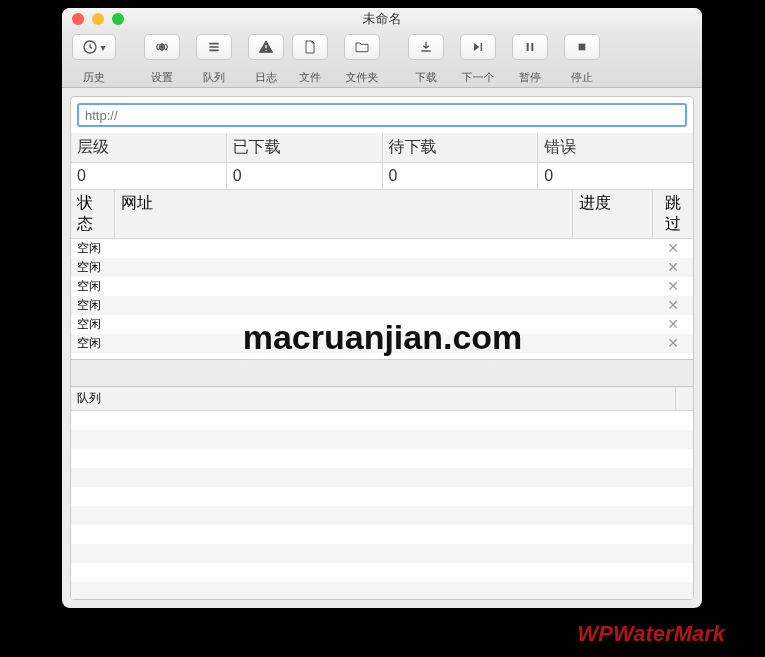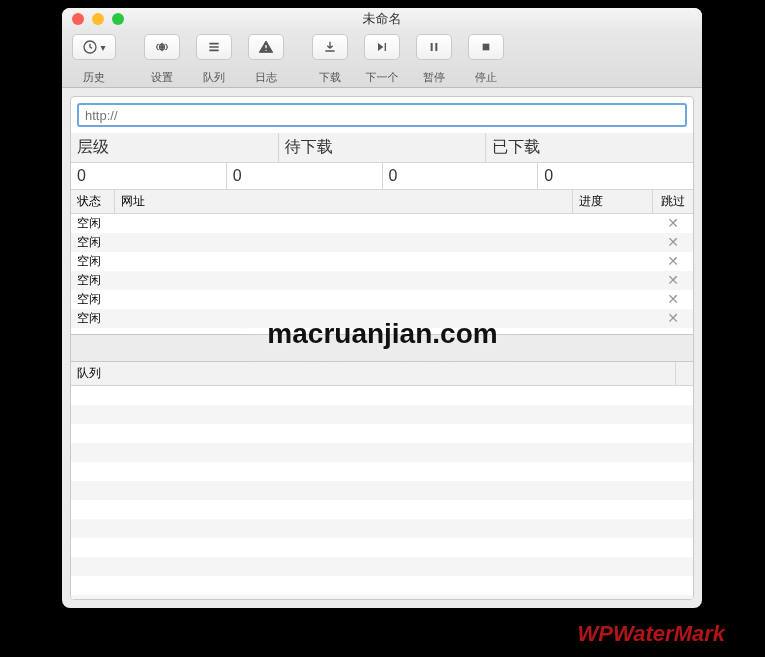--- a/index.html
+++ b/index.html
@@ -121,21 +121,21 @@
   .stats-vals { color: #333; }
   .task-head {
     display: flex;
     background: #f2f2f2;
     border-bottom: 1px solid #d6d6d6;
   }
   .col-status { width: 44px; }
   .col-url { flex: 1; }
   .col-prog { width: 80px; }
   .col-skip { width: 40px; text-align: center; }
-  .task-head > div { padding: 3px 6px; font-size: 12px; border-right: 1px solid #d6d6d6; }
+  .task-head > div { padding: 3px 6px; font-size: 16px; border-right: 1px solid #d6d6d6; }
   .task-head > div:last-child { border-right: none; }
   .task-body {
     height: 120px;
     overflow: hidden;
   }
   .task-row {
     display: flex;
     height: 19px;
     align-items: center;
   }
@@ -162,21 +162,21 @@
   .queue-head .scroll-corner { flex: 0 0 18px; border-left: 1px solid #d6d6d6; }
   .queue-stripes {
     flex: 1;
     background: repeating-linear-gradient(#fff 0, #fff 19px, #f5f5f5 19px, #f5f5f5 38px);
   }
   .watermark-center {
     position: absolute;
     left: 50%;
     top: 318px;
     transform: translateX(-50%);
-    font-size: 28px;
+    font-size: 34px;
     font-weight: 700;
     color: #111;
     pointer-events: none;
     text-shadow: 0 0 40px #fff, 0 0 60px #fff;
   }
   .watermark-bottom {
     position: absolute;
     right: 40px;
     bottom: 10px;
     color: #b01518;
@@ -238,20 +238,39 @@
               <path d="M12 3L2 20h20L12 3zm0 6v5m0 2v2" stroke="currentColor" stroke-width="1.5" fill="none"></path>
               <path d="M12 3L2 20h20L12 3z" fill="currentColor"></path>
               <path d="M12 9v5" stroke="#fff" stroke-width="2"></path>
               <circle cx="12" cy="17" r="1" fill="#fff"></circle>
             </svg>
         </div>
         <div class="tool-label">日志</div>
       </div>
     </div>
 
+    <div class="tool-group">
+      <div class="tool-btn">
+        <div class="tool-icon">
+          <svg viewBox="0 0 24 24" fill="none" stroke="currentColor" stroke-width="1.5">
+              <path d="M6 3h9l3 3v15H6z"></path>
+              <path d="M15 3v3h3"></path>
+            </svg>
+        </div>
+        <div class="tool-label">文件</div>
+      </div>
+      <div class="tool-btn">
+        <div class="tool-icon">
+          <svg viewBox="0 0 24 24" fill="none" stroke="currentColor" stroke-width="1.5">
+              <path d="M3 6h6l2 2h10v11H3z"></path>
+            </svg>
+        </div>
+        <div class="tool-label">文件夹</div>
+      </div>
+    </div>
 
     <div class="tool-group spaced">
       <div class="tool-btn">
         <div class="tool-icon">
           <svg viewBox="0 0 24 24" fill="none" stroke="currentColor" stroke-width="2">
               <path d="M12 4v10m0 0l-4-4m4 4l4-4M5 18h14"></path>
             </svg>
         </div>
         <div class="tool-label">下载</div>
       </div>
@@ -283,22 +302,23 @@
     </div>
   </div>
 
   <div class="content">
     <div class="url-row">
       <input class="url-input" placeholder="http://" style="">
     </div>
 
     <div class="stats-head">
       <div>层级</div>
+      <div>已下载</div>
       <div>待下载</div>
-      <div>已下载</div>
+      <div>错误</div>
     </div>
     <div class="stats-vals">
       <div>0</div>
       <div>0</div>
       <div>0</div>
       <div>0</div>
     </div>
 
     <div class="task-head">
       <div class="col-status">状态</div>

